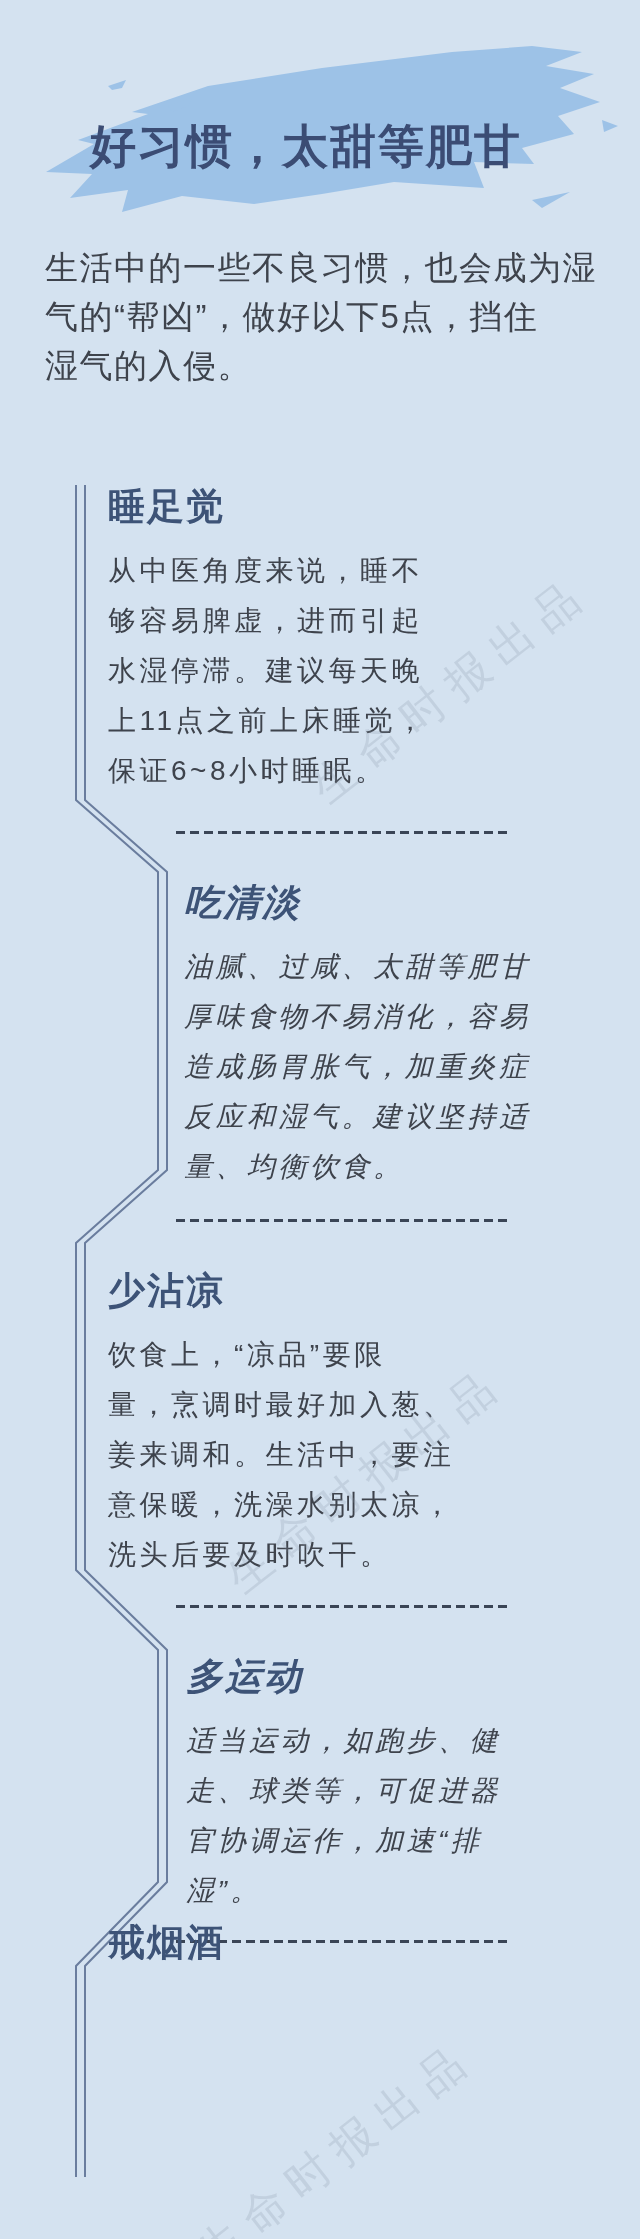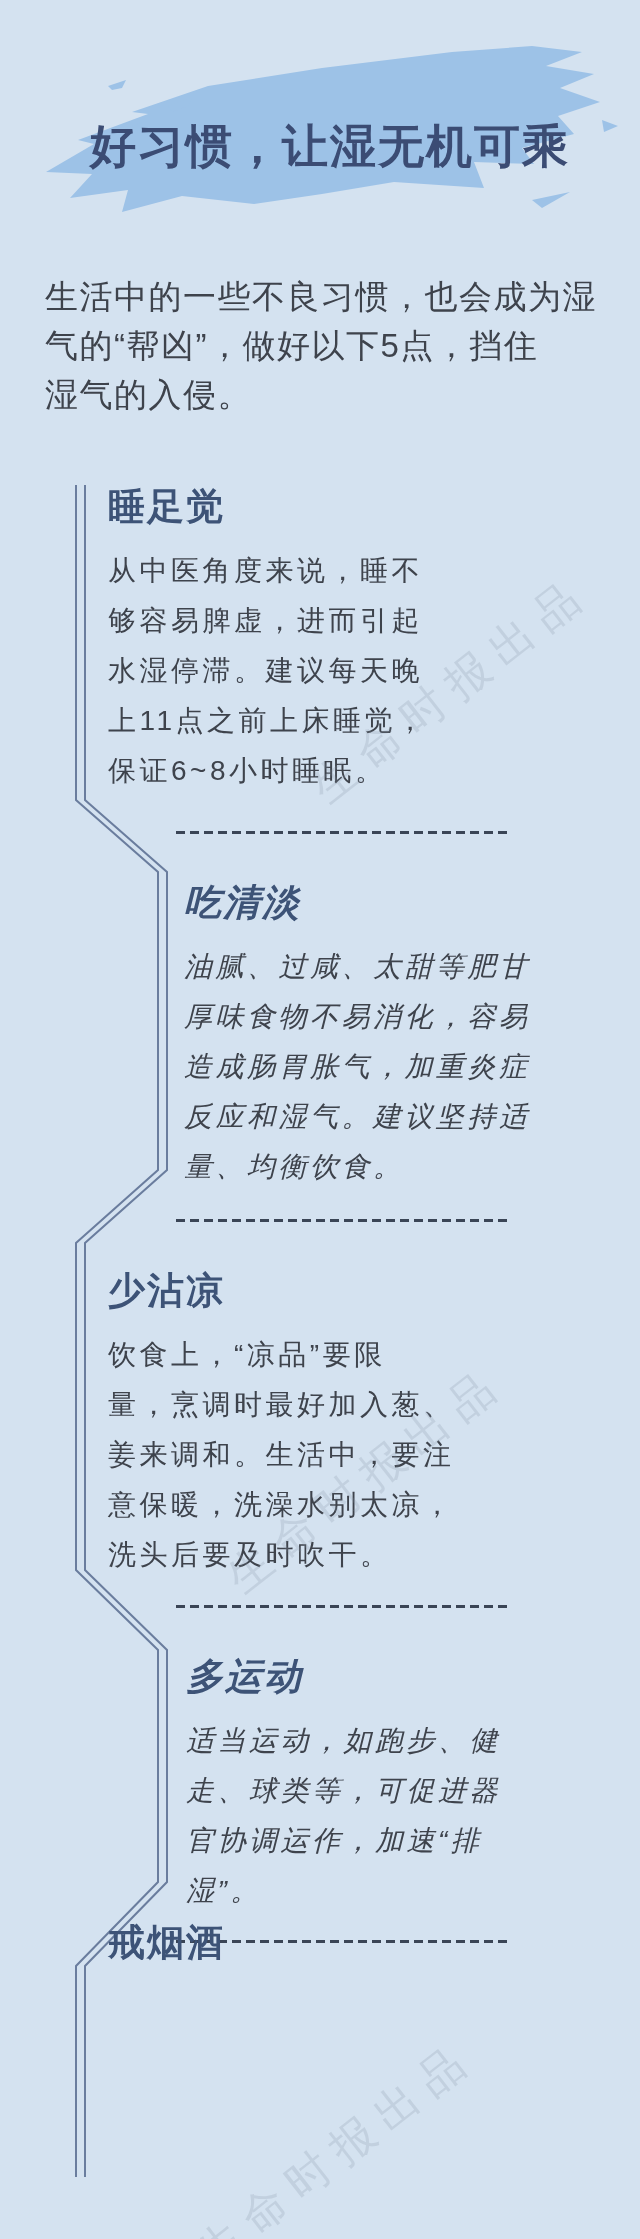--- a/index.html
+++ b/index.html
@@ -11,21 +11,21 @@
   .abs{position:absolute;}
   .banner-svg{left:22px;top:22px;pointer-events:none;}
   .banner-title{
     left:90px;top:116px;width:490px;
     font-size:46px;font-weight:bold;color:#3b4c74;
     letter-spacing:2px;white-space:nowrap;
   }
   .intro{
     left:45px;top:243px;width:562px;
     font-size:33px;line-height:49px;letter-spacing:1.5px;
-    color:#3e434c;white-space:pre-line;margin-top:29px;
+    color:#3e434c;white-space:pre-line;
   }
   .zigzag-svg{left:0;top:0;pointer-events:none;}
   .section{position:absolute;}
   .section h2{
     margin:0 0 14px 0;font-size:37px;font-weight:bold;
     color:#3d5377;letter-spacing:2px;white-space:nowrap;
   }
   .section .body{
     font-size:28px;line-height:50px;letter-spacing:3.5px;
     color:#3e434c;white-space:pre-line;
@@ -59,21 +59,21 @@
         524,44 572,52 538,66 578,80 536,94 552,112 500,126 512,142 452,140
         462,166 372,160 300,172 232,182 160,174 100,190 106,168 48,176 70,152"></polygon>
       <polygon points="92,112 120,100 118,108 96,118"></polygon>
       <polygon points="146,84 170,76 166,84 150,90"></polygon>
       <polygon points="86,64 104,58 100,66 90,68"></polygon>
       <polygon points="580,98 596,104 582,110"></polygon>
       <polygon points="510,178 548,170 520,186"></polygon>
     </g>
   </svg>
 
-  <div class="abs banner-title">好习惯，让湿无机可乘</div>
+  <div class="abs banner-title">好习惯，太甜等肥甘</div>
 
   <div class="abs intro">生活中的一些不良习惯，也会成为湿
 气的“帮凶”，做好以下5点，挡住
 湿气的入侵。</div>
 
   <svg class="abs zigzag-svg" width="640" height="2239" viewBox="0 0 640 2239">
     <polyline fill="none" stroke="#6a7d9e" stroke-width="2" points="76,485 76,800 158,872 158,1170 76,1243 76,1570 158,1650 158,1882 76,1966 76,2177"></polyline>
     <polyline fill="none" stroke="#6a7d9e" stroke-width="2" points="85,485 85,800 167,872 167,1170 85,1243 85,1570 167,1650 167,1882 85,1966 85,2177"></polyline>
   </svg>
 

